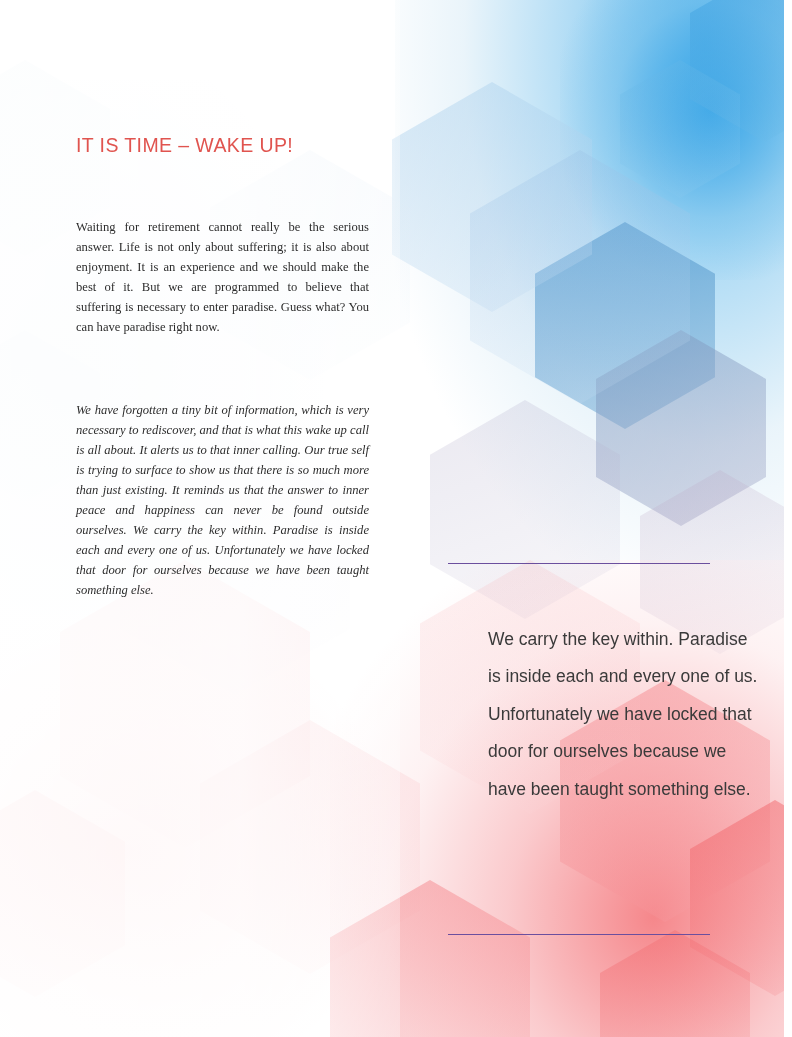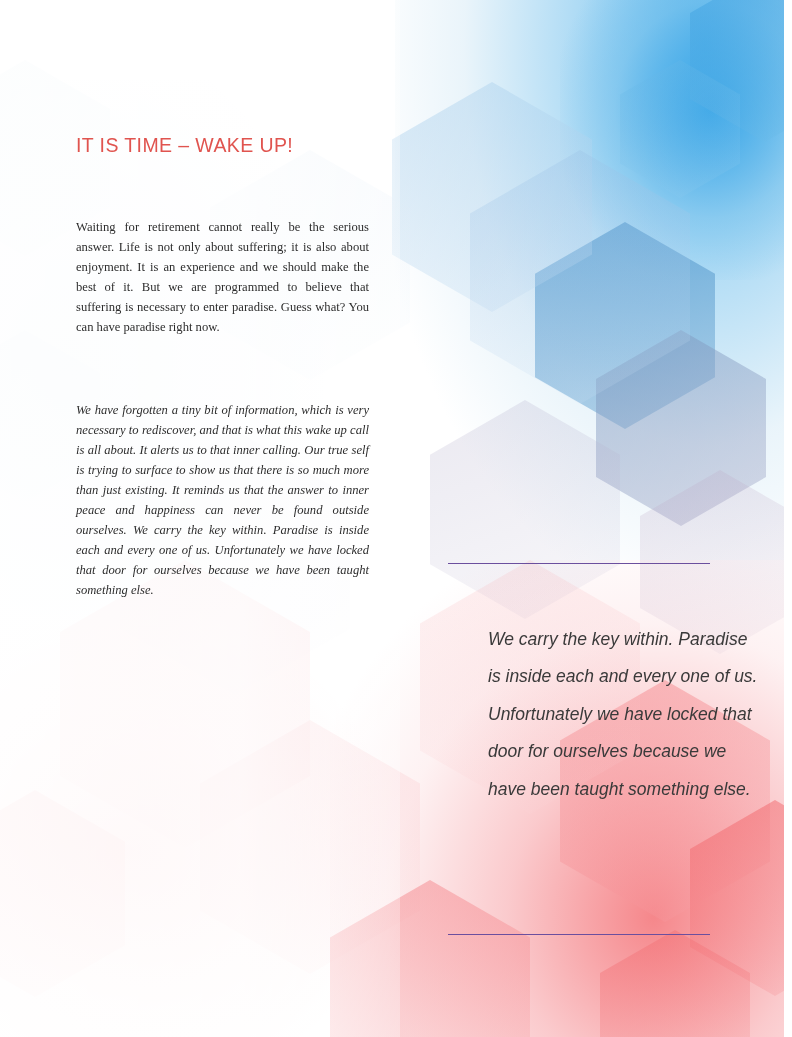--- a/index.html
+++ b/index.html
@@ -121,21 +121,20 @@
   .pull-quote {
     position: absolute;
     left: 448px;
     top: 603px;
     width: 270px;
     font-family: "Liberation Sans", sans-serif;
     font-size: 17.5px;
     line-height: 37.5px;
     color: #3a3a3a;
     font-weight: 400;
-    font-style: italic;
   }
 
   .rule {
     position: absolute;
     left: 448px;
     width: 262px;
     height: 1px;
     background: #6b4f9e;
   }
   .rule-top { top: 563px; }

